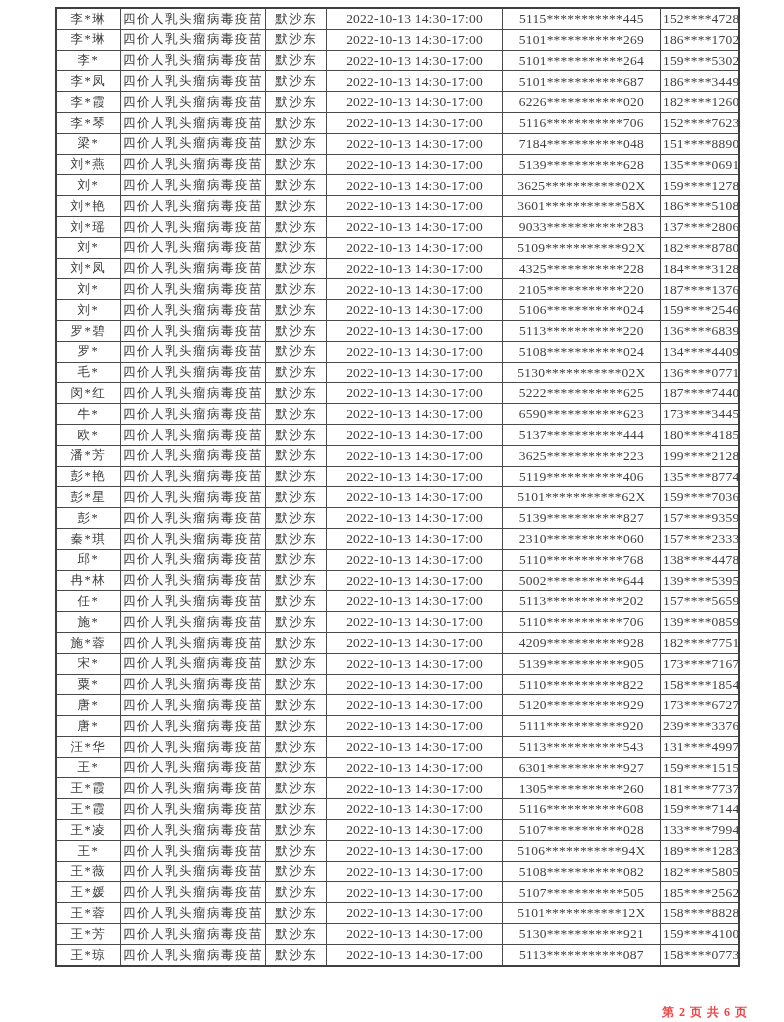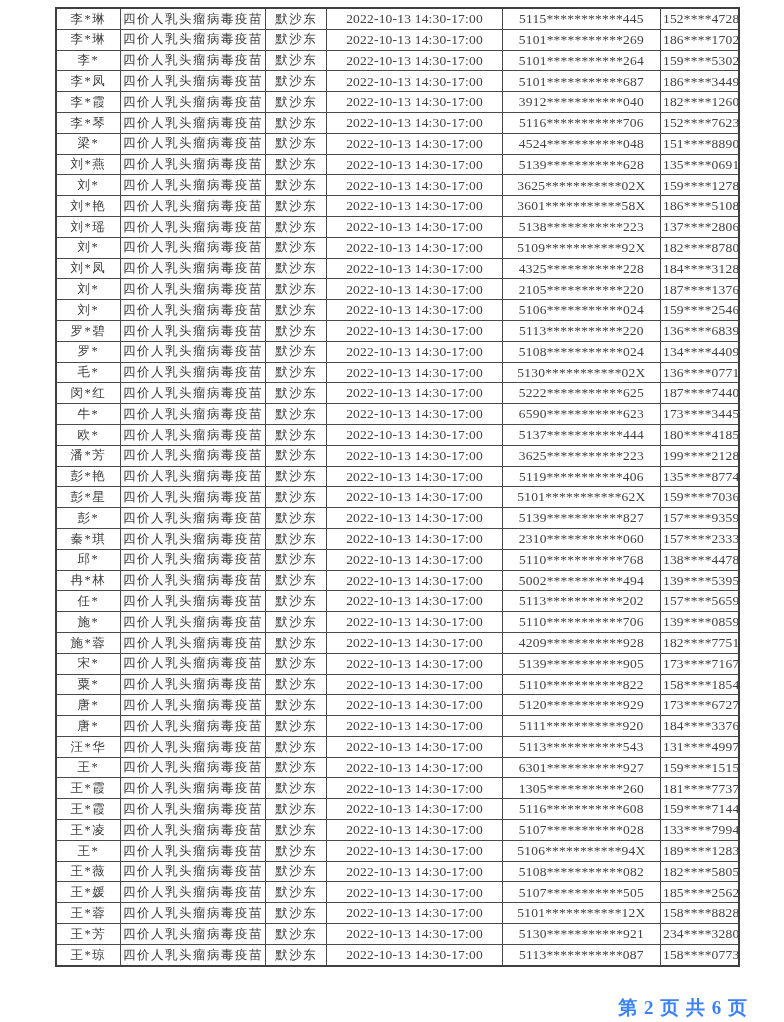--- a/index.html
+++ b/index.html
@@ -55,23 +55,23 @@
   td.cell.col-phone {
     font-size: 13.5px;
     letter-spacing: 0.2px;
     color: #424242;
   }
   .page-footer {
     position: absolute;
     right: 36px;
     bottom: 1px;
     font-weight: bold;
-    font-size: 19px;
+    font-size: 12px;
     letter-spacing: 1px;
-    color: #3b82f6;
+    color: #ef4444;
     font-family: "Liberation Serif", "DejaVu Serif", serif;
   }
 </style>
 </head>
 <body>
 
 <div class="table-wrap">
   <table class="roster">
     <colgroup>
       <col class="col-name">
@@ -112,37 +112,37 @@
           <td class="cell col-manufacturer">默沙东</td>
           <td class="cell col-time">2022-10-13 14:30-17:00</td>
           <td class="cell col-id">5101***********687</td>
           <td class="cell col-phone">186****3449</td>
         </tr>
         <tr>
           <td class="cell col-name">李*霞</td>
           <td class="cell col-vaccine">四价人乳头瘤病毒疫苗</td>
           <td class="cell col-manufacturer">默沙东</td>
           <td class="cell col-time">2022-10-13 14:30-17:00</td>
-          <td class="cell col-id">3912***********040</td>
+          <td class="cell col-id">6226***********020</td>
           <td class="cell col-phone">182****1260</td>
         </tr>
         <tr>
           <td class="cell col-name">李*琴</td>
           <td class="cell col-vaccine">四价人乳头瘤病毒疫苗</td>
           <td class="cell col-manufacturer">默沙东</td>
           <td class="cell col-time">2022-10-13 14:30-17:00</td>
           <td class="cell col-id">5116***********706</td>
           <td class="cell col-phone">152****7623</td>
         </tr>
         <tr>
           <td class="cell col-name">梁*</td>
           <td class="cell col-vaccine">四价人乳头瘤病毒疫苗</td>
           <td class="cell col-manufacturer">默沙东</td>
           <td class="cell col-time">2022-10-13 14:30-17:00</td>
-          <td class="cell col-id">4524***********048</td>
+          <td class="cell col-id">7184***********048</td>
           <td class="cell col-phone">151****8890</td>
         </tr>
         <tr>
           <td class="cell col-name">刘*燕</td>
           <td class="cell col-vaccine">四价人乳头瘤病毒疫苗</td>
           <td class="cell col-manufacturer">默沙东</td>
           <td class="cell col-time">2022-10-13 14:30-17:00</td>
           <td class="cell col-id">5139***********628</td>
           <td class="cell col-phone">135****0691</td>
         </tr>
@@ -160,21 +160,21 @@
           <td class="cell col-manufacturer">默沙东</td>
           <td class="cell col-time">2022-10-13 14:30-17:00</td>
           <td class="cell col-id">3601***********58X</td>
           <td class="cell col-phone">186****5108</td>
         </tr>
         <tr>
           <td class="cell col-name">刘*瑶</td>
           <td class="cell col-vaccine">四价人乳头瘤病毒疫苗</td>
           <td class="cell col-manufacturer">默沙东</td>
           <td class="cell col-time">2022-10-13 14:30-17:00</td>
-          <td class="cell col-id">5138***********223</td>
+          <td class="cell col-id">9033***********283</td>
           <td class="cell col-phone">137****2806</td>
         </tr>
         <tr>
           <td class="cell col-name">刘*</td>
           <td class="cell col-vaccine">四价人乳头瘤病毒疫苗</td>
           <td class="cell col-manufacturer">默沙东</td>
           <td class="cell col-time">2022-10-13 14:30-17:00</td>
           <td class="cell col-id">5109***********92X</td>
           <td class="cell col-phone">182****8780</td>
         </tr>
@@ -296,21 +296,21 @@
           <td class="cell col-manufacturer">默沙东</td>
           <td class="cell col-time">2022-10-13 14:30-17:00</td>
           <td class="cell col-id">5110***********768</td>
           <td class="cell col-phone">138****4478</td>
         </tr>
         <tr>
           <td class="cell col-name">冉*林</td>
           <td class="cell col-vaccine">四价人乳头瘤病毒疫苗</td>
           <td class="cell col-manufacturer">默沙东</td>
           <td class="cell col-time">2022-10-13 14:30-17:00</td>
-          <td class="cell col-id">5002***********494</td>
+          <td class="cell col-id">5002***********644</td>
           <td class="cell col-phone">139****5395</td>
         </tr>
         <tr>
           <td class="cell col-name">任*</td>
           <td class="cell col-vaccine">四价人乳头瘤病毒疫苗</td>
           <td class="cell col-manufacturer">默沙东</td>
           <td class="cell col-time">2022-10-13 14:30-17:00</td>
           <td class="cell col-id">5113***********202</td>
           <td class="cell col-phone">157****5659</td>
         </tr>
@@ -353,21 +353,21 @@
           <td class="cell col-time">2022-10-13 14:30-17:00</td>
           <td class="cell col-id">5120***********929</td>
           <td class="cell col-phone">173****6727</td>
         </tr>
         <tr>
           <td class="cell col-name">唐*</td>
           <td class="cell col-vaccine">四价人乳头瘤病毒疫苗</td>
           <td class="cell col-manufacturer">默沙东</td>
           <td class="cell col-time">2022-10-13 14:30-17:00</td>
           <td class="cell col-id">5111***********920</td>
-          <td class="cell col-phone">184****3376</td>
+          <td class="cell col-phone">239****3376</td>
         </tr>
         <tr>
           <td class="cell col-name">汪*华</td>
           <td class="cell col-vaccine">四价人乳头瘤病毒疫苗</td>
           <td class="cell col-manufacturer">默沙东</td>
           <td class="cell col-time">2022-10-13 14:30-17:00</td>
           <td class="cell col-id">5113***********543</td>
           <td class="cell col-phone">131****4997</td>
         </tr>
         <tr>
@@ -433,21 +433,21 @@
           <td class="cell col-time">2022-10-13 14:30-17:00</td>
           <td class="cell col-id">5101***********12X</td>
           <td class="cell col-phone">158****8828</td>
         </tr>
         <tr>
           <td class="cell col-name">王*芳</td>
           <td class="cell col-vaccine">四价人乳头瘤病毒疫苗</td>
           <td class="cell col-manufacturer">默沙东</td>
           <td class="cell col-time">2022-10-13 14:30-17:00</td>
           <td class="cell col-id">5130***********921</td>
-          <td class="cell col-phone">234****3280</td>
+          <td class="cell col-phone">159****4100</td>
         </tr>
         <tr>
           <td class="cell col-name">王*琼</td>
           <td class="cell col-vaccine">四价人乳头瘤病毒疫苗</td>
           <td class="cell col-manufacturer">默沙东</td>
           <td class="cell col-time">2022-10-13 14:30-17:00</td>
           <td class="cell col-id">5113***********087</td>
           <td class="cell col-phone">158****0773</td>
         </tr>
       </tbody>

